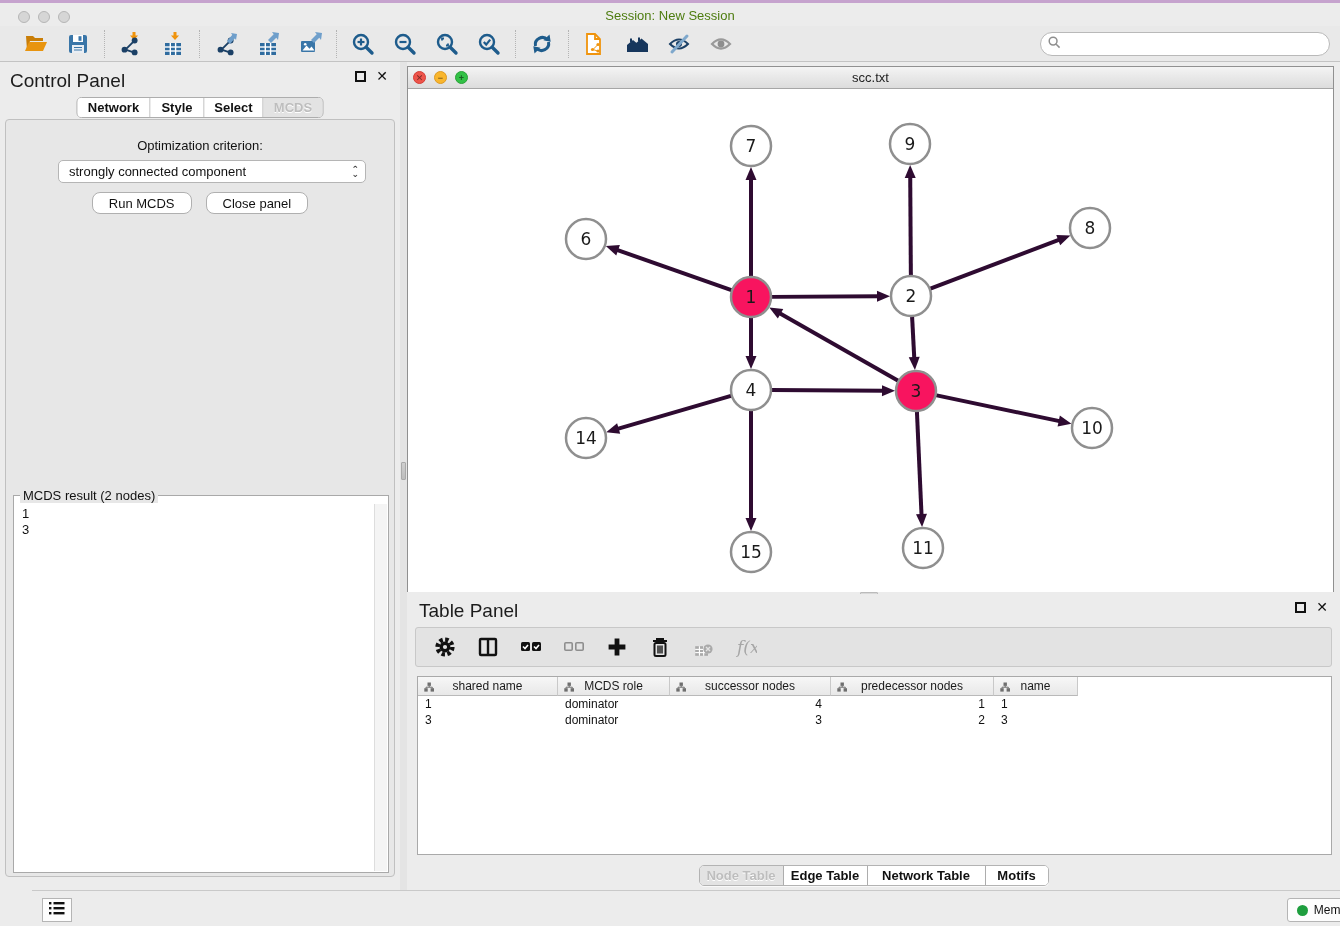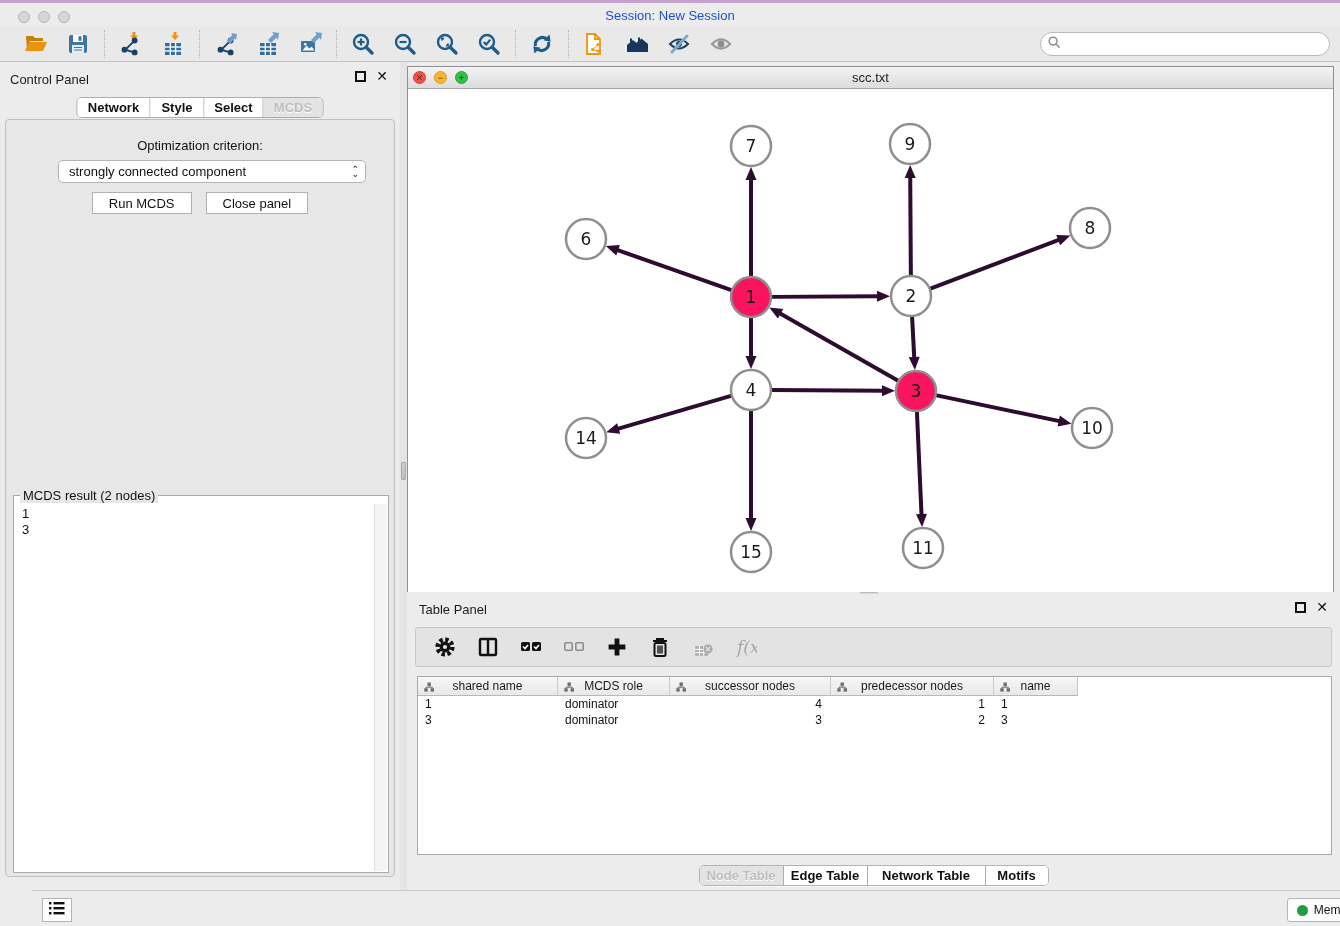--- a/index.html
+++ b/index.html
@@ -4,50 +4,50 @@
 <style>
   * { margin:0; padding:0; box-sizing:border-box; }
   html,body { width:1340px; height:926px; }
   body { font-family:"Liberation Sans","DejaVu Sans",sans-serif; background:#ececec; position:relative; overflow:hidden; color:#111; }
   .abs { position:absolute; }
 
   
   .titlebar { left:0; top:0; width:1340px; height:26px; background:#ececec; border-top:3px solid #c6a3ce; }
   .mac-dots { left:18px; top:8px; display:flex; gap:8px; }
   .mac-dot { width:12px; height:12px; border-radius:50%; background:#d6d6d6; border:1px solid #b6b6b6; }
-  .titlebar-title { left:0; right:0; top:5px; text-align:center; font-size:13px; color:#1d4ed8; }
+  .titlebar-title { left:0; right:0; top:5px; text-align:center; font-size:13px; color:#4d7c0f; }
 
   
   .toolbar { left:0; top:26px; width:1340px; height:36px; background:#e9e9e9; border-bottom:1px solid #c3c3c3; display:flex; align-items:center; padding-left:10px; }
   .tb-group { display:flex; align-items:center; gap:16px; padding:0 13px; }
   .tb-sep { width:1px; height:28px; border-left:1px dotted #b4b4b4; }
   .tb-icon { width:26px; height:26px; display:flex; align-items:center; justify-content:center; cursor:default; }
   .tb-icon svg { width:24px; height:24px; }
   .search-wrap { position:absolute; right:10px; top:32px; width:290px; height:24px; background:#fff; border:1px solid #b9b9b9; border-radius:12px; display:flex; align-items:center; padding-left:7px; }
   .search-wrap svg { width:13px; height:13px; }
   .search-input { border:none; outline:none; flex:1; height:20px; font-size:13px; background:transparent; }
 
   
   .control-panel { left:0; top:62px; width:400px; height:828px; background:#ececec; }
   .cp-header { left:0; top:8px; width:100%; height:20px; }
-  .panel-title { font-size:13px; color:#1c1c1c; }
+  .panel-title { font-size:19px; color:#1c1c1c; }
   .panel-icons { position:absolute; right:12px; top:0; display:flex; gap:10px; align-items:center; }
   .float-icon { width:11px; height:11px; border:2px solid #111; }
   .close-icon { font-size:14px; font-weight:bold; color:#111; line-height:11px; }
   .cp-tabs { left:50%; transform:translateX(-50%); top:35px; display:flex; height:21px; border:1px solid #adadad; border-radius:5px; overflow:hidden; background:#fff; }
   .seg-tab { display:flex; align-items:center; justify-content:center; font-size:13px; font-weight:600; color:#111; background:#fff; border-right:1px solid #adadad; }
   .seg-tab:last-child { border-right:none; }
   .seg-tab.selected { background:#e3e3e3; color:#bdbdbd; text-shadow:0 1px 0 #fff; }
   .cp-body { left:5px; top:57px; width:390px; height:758px; background:#e7e7e7; border:1px solid #c0c0c0; border-radius:4px; }
   .opt-label { left:0; width:100%; top:18px; text-align:center; font-size:13px; color:#111; }
   .cp-select { left:40px; top:40px; width:308px; height:23px; background:#fff; border:1px solid #b5b5b5; border-radius:5px; display:flex; align-items:center; padding:0 6px 0 10px; font-size:13px;margin-left:12px; }
   .cp-select .sel-text { flex:1; }
   .stepper { display:flex; flex-direction:column; align-items:center; line-height:5px; font-size:9px; color:#444; font-weight:bold; }
   .cp-buttons { left:0; width:100%; top:72px; display:flex; justify-content:center; gap:14px; }
-  .mac-btn { height:22px; background:#fff; border:1px solid #b0b0b0; border-radius:0; font-size:13px; padding:0 16px; display:flex; align-items:center; color:#111; }
+  .mac-btn { height:22px; background:#fff; border:1px solid #b0b0b0; border-radius:8px; font-size:13px; padding:0 16px; display:flex; align-items:center; color:#111; }
   .result-box { left:7px; top:375px; width:376px; height:378px; border:1px solid #a9a9a9; background:#fff; }
   .result-legend { position:absolute; left:6px; top:-8px; background:#e7e7e7; padding:0 3px; font-size:13px; color:#111; }
   .result-area { position:absolute; left:1px; top:8px; right:14px; bottom:1px; background:#fff; padding:2px 0 0 7px; }
   .result-line { font-size:13px; line-height:16px; color:#111; }
   .result-scroll { position:absolute; top:8px; right:1px; width:13px; bottom:1px; background:#f4f4f4; border-left:1px solid #ddd; }
 
   .vdivider { left:400px; top:62px; width:7px; height:828px; background:#e4e4e4; }
   .vgrip { left:1px; top:400px; width:5px; height:18px; background:linear-gradient(#cfcfcf,#bdbdbd); border:1px solid #aaa; border-radius:1px; }
 
   

